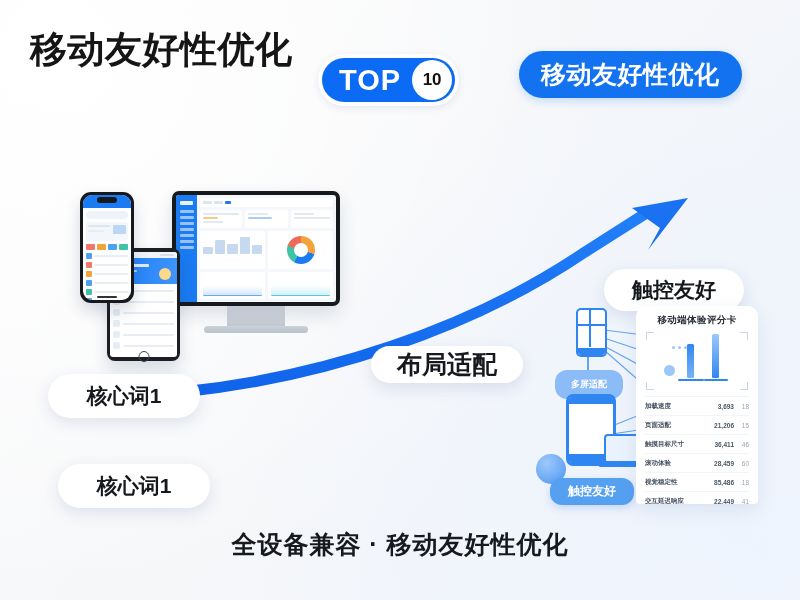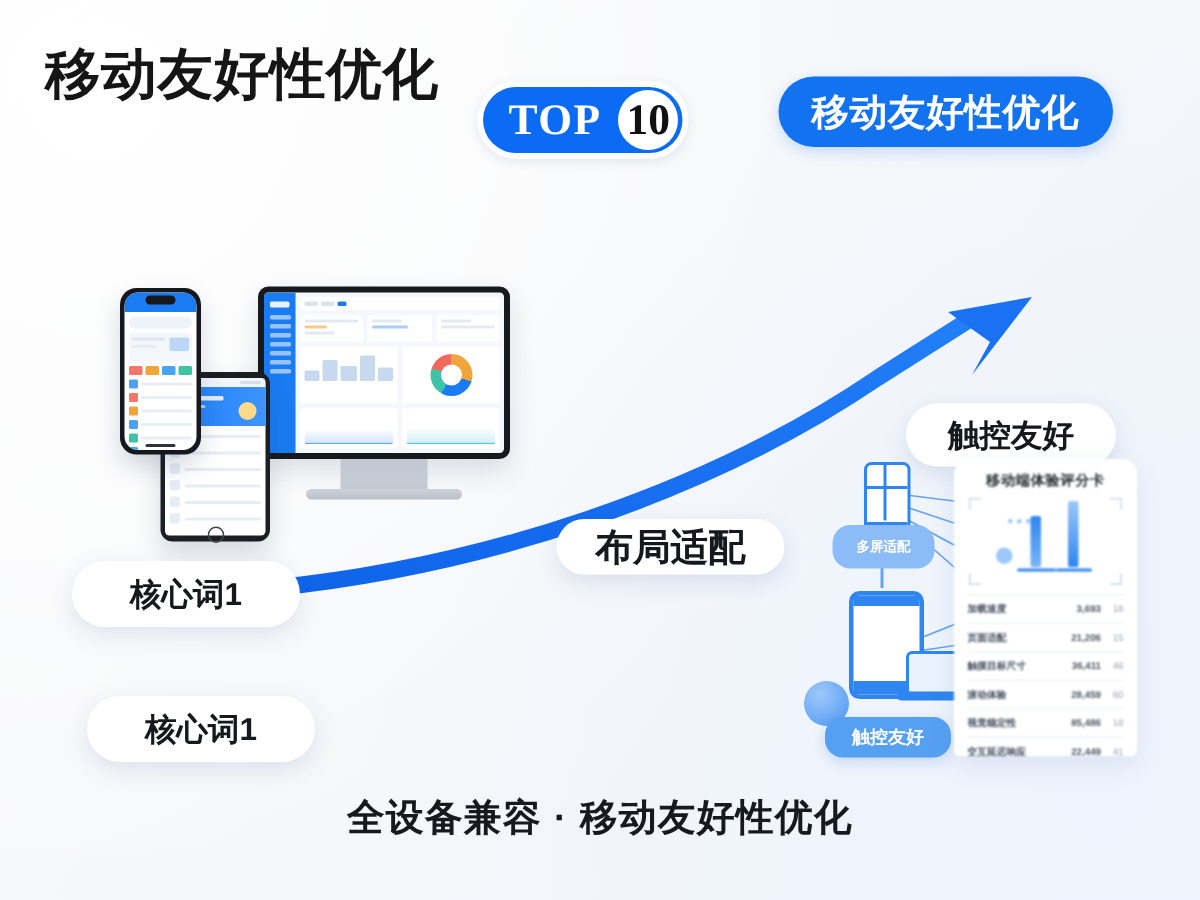--- a/index.html
+++ b/index.html
@@ -41,21 +41,20 @@
     left: 318px;
     top: 54px;
     height: 52px;
     display: flex;
     align-items: center;
     background: #ffffff;
     border-radius: 30px;
     padding: 4px;
     box-shadow: 0 2px 7px rgba(20,60,140,0.10);
     box-sizing: border-box;
-    font-family: Liberation Serif, serif;
   }
   .top-badge-inner {
     display: flex;
     align-items: center;
     background: #0b6bf5;
     border-radius: 26px;
     height: 44px;
     padding-left: 17px;
     padding-right: 3px;
   }
@@ -66,21 +65,21 @@
     letter-spacing: 1px;
     line-height: 29px;
   }
   .top-badge-num {
     width: 40px;
     height: 40px;
     margin-left: 11px;
     border-radius: 50%;
     background: #ffffff;
     color: #111111;
-    font-size: 29px;
+    font-size: 17px;
     font-weight: 700;
     display: flex;
     align-items: center;
     justify-content: center;
   }
   .hdr-pill {
     position: absolute;
     left: 519px;
     top: 51px;
     height: 47px;
@@ -362,21 +361,21 @@
   .dg-pill {
     position: absolute;
     background: #78b0f5;
     color: #ffffff;
     border-radius: 12px;
     font-size: 9px;
     font-weight: 700;
     display: flex; align-items: center; justify-content: center;
     white-space: nowrap;
   }
-  #dgPill1 { left: 13px; top: 44px; width: 68px; height: 29px; background: #8cbcf7; }
+  #dgPill1 { left: 13px; top: 64px; width: 68px; height: 29px; background: #8cbcf7; }
   #dgPill2 { left: 8px; top: 172px; width: 84px; height: 27px; background: #56a0f2; font-size: 12px; box-shadow: 0 3px 9px rgba(40,110,220,0.22);}
   .dg-phone-lg {
     position: absolute; left: 24px; top: 88px;
     width: 44px; height: 66px;
     border: 3px solid #2f86f0; border-radius: 7px;
     background: #ffffff;
   }
   .dg-phone-lg .cap { position:absolute; left:0; right:0; top:0; height:7px; background:#2f86f0; border-radius:3px 3px 0 0;}
   .dg-phone-lg .foot { position:absolute; left:0; right:0; bottom:0; height:9px; background:#2f86f0; border-radius:0 0 3px 3px;}
   .dg-laptop {

